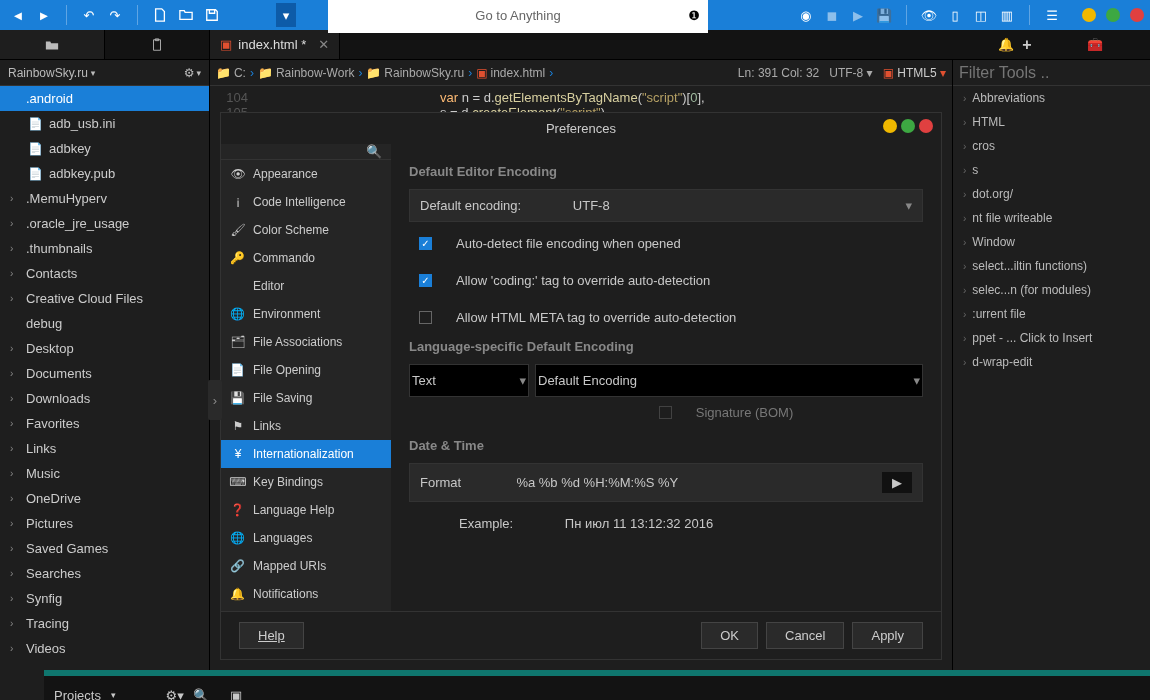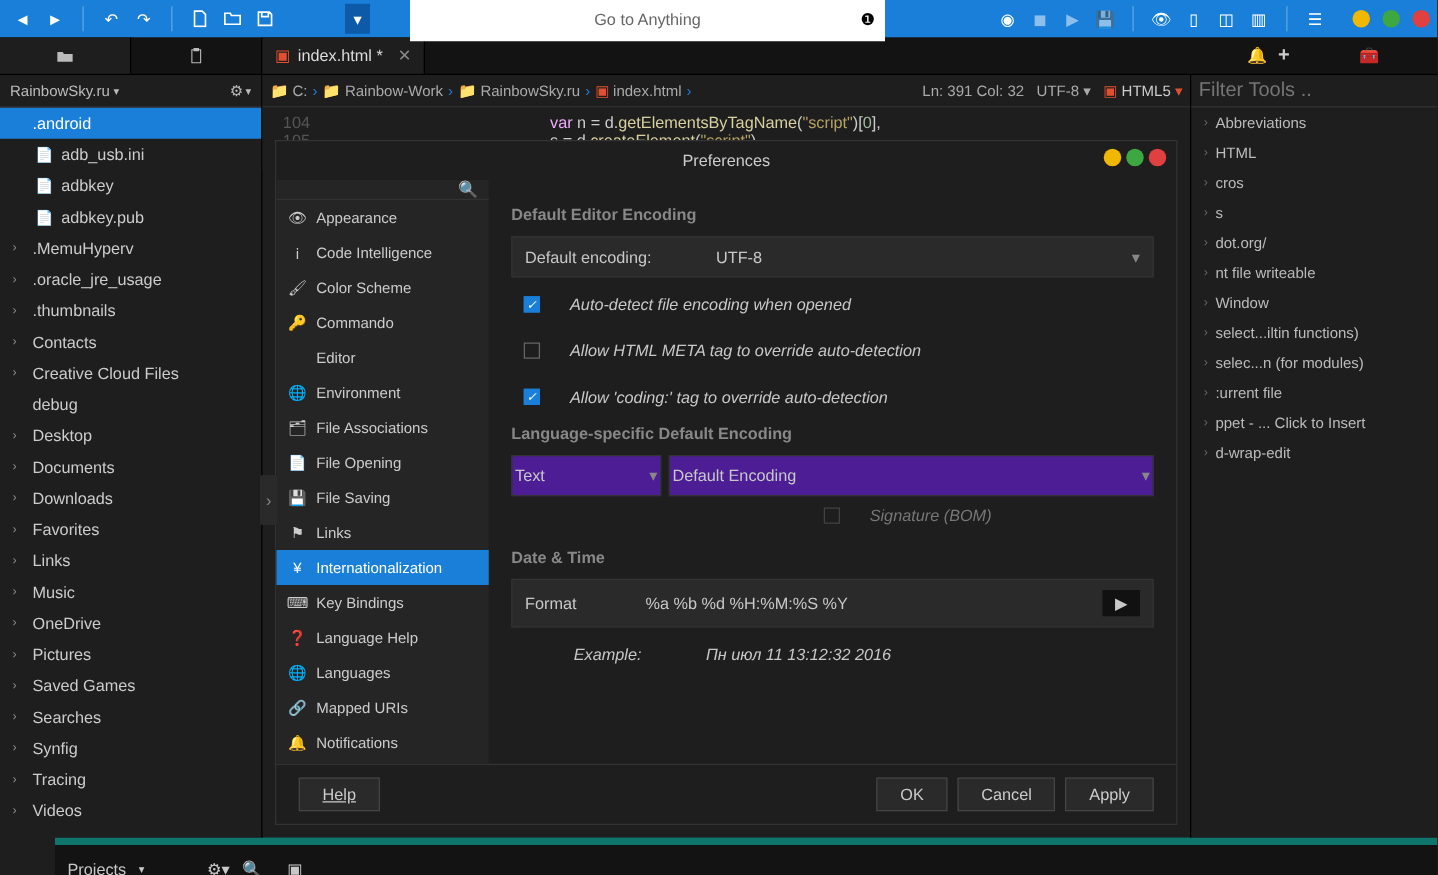--- a/index.html
+++ b/index.html
@@ -35,40 +35,40 @@
 
 .center { flex: 1; display: flex; flex-direction: column; position: relative; }
 .breadcrumb { height: 26px; background: #1e1e1e; display: flex; align-items: center; padding: 0 6px; gap: 2px; font-size: 12px; color: #aaa; border-bottom: 1px solid #333; }
 .bc-item { display: flex; align-items: center; gap: 3px; }
 .bc-sep { color: #1a7fd8; margin: 0 2px; }
 .bc-right { margin-left: auto; display: flex; gap: 10px; align-items: center; }
 .code-area { height: 50px; background: #1e1e1e; padding: 4px 0; font-family: monospace; font-size: 13px; }
 .code-line { display: flex; }
 .gutter { width: 50px; text-align: right; padding-right: 12px; color: #555; }
 .code { color: #ccc; }
-.kw { color: #f0abfc; margin-top: 21px; } .str { color: #b5a064; } .fn { color: #d8d0a0; } .num { color: #9fba9f; }
+.kw { color: #fdba74; margin-top: 21px; } .str { color: #b5a064; } .fn { color: #d8d0a0; } .num { color: #9fba9f; }
 
 .prefs-overlay { position: absolute; top: 52px; left: 10px; right: 10px; bottom: 10px; background: #1e1e1e; display: flex; flex-direction: column; border: 1px solid #333; }
 .prefs-title { text-align: center; padding: 8px; color: #ccc; position: relative; }
 .prefs-title .circs { position: absolute; right: 8px; top: 6px; display: flex; gap: 4px; }
 .prefs-body { flex: 1; display: flex; overflow: hidden; }
 .prefs-nav { width: 170px; background: #252525; display: flex; flex-direction: column; }
 .prefs-search { height: 28px; display: flex; align-items: center; justify-content: flex-end; padding: 0 8px; border-bottom: 1px solid #333; }
 .prefs-nav-item { padding: 7px 10px; display: flex; align-items: center; gap: 8px; color: #ccc; cursor: pointer; font-size: 12px; }
 .prefs-nav-item.active { background: #1a7fd8; color: #fff; }
 .prefs-content { flex: 1; padding: 14px 18px; overflow: auto; }
 .prefs-h { color: #888; font-weight: bold; margin: 6px 0 10px; font-size: 13px; }
 .form-row { background: #2a2a2a; padding: 8px 10px; margin-bottom: 6px; display: flex; align-items: center; gap: 24px; border: 1px solid #333; }
-.form-row.nobg { background: transparent; border: none; font-style: italic; }
+.form-row.nobg { background: transparent; border: none; }
 .chk { width: 13px; height: 13px; border: 1px solid #666; display: inline-flex; align-items: center; justify-content: center; }
 .chk.on { background: #1a7fd8; border-color: #1a7fd8; }
 .chk.on::after { content: '✓'; color: #fff; font-size: 10px; }
 .sel-dd { color: #888; }
 .split-row { display: flex; gap: 6px; }
-.split-row > div { background: #4c1d95; border: 1px solid #333; padding: 8px 2px; display: flex; align-items: center; }
+.split-row > div { background: #000000; border: 1px solid #333; padding: 8px 2px; display: flex; align-items: center; }
 .btn-row { display: flex; justify-content: space-between; padding: 10px 18px; border-top: 1px solid #333; }
 .btn { background: #2a2a2a; border: 1px solid #444; padding: 5px 18px; color: #ccc; cursor: pointer; }
 .btn-group { display: flex; gap: 8px; }
 
 .sidebar-right { width: 198px; background: #1e1e1e; border-left: 1px solid #000; display: flex; flex-direction: column; }
 .tool-search { height: 26px; display: flex; align-items: center; padding: 0 6px; border-bottom: 1px solid #333; }
 .tool-search input { flex: 1; background: transparent; border: none; color: #aaa; outline: none; font-size: 16px; }
 .tool-list { flex: 1; overflow: hidden; }
 .tool-item { padding: 5px 10px; color: #bbb; display: flex; align-items: center; gap: 6px; font-size: 12px; cursor: pointer; }
 
@@ -395,26 +395,26 @@
           <div class="prefs-h">Default Editor Encoding</div>
           <div class="form-row">
             <span>Default encoding:</span>&nbsp;<span>UTF-8</span>
             <span style="margin-left:auto" class="sel-dd">▾</span>
           </div>
           <div class="form-row nobg">
               <span class="chk on"></span>
               <span>Auto-detect file encoding when opened</span>
             </div>
           <div class="form-row nobg">
+              <span class="chk on"></span>
+              <span>Allow 'coding:' tag to override auto-detection</span>
+            </div>
+          <div class="form-row nobg">
               <span class="chk"></span>
               <span>Allow HTML META tag to override auto-detection</span>
-            </div>
-          <div class="form-row nobg">
-              <span class="chk on"></span>
-              <span>Allow 'coding:' tag to override auto-detection</span>
             </div>
 
           <div class="prefs-h" style="">Language-specific Default Encoding</div>
           <div class="split-row">
             <div style="width:120px">
                 <span>Text</span>
                 <span style="margin-left:auto" class="sel-dd">▾</span>
               </div>
             <div style="flex:1">
                 <span>Default Encoding</span>

